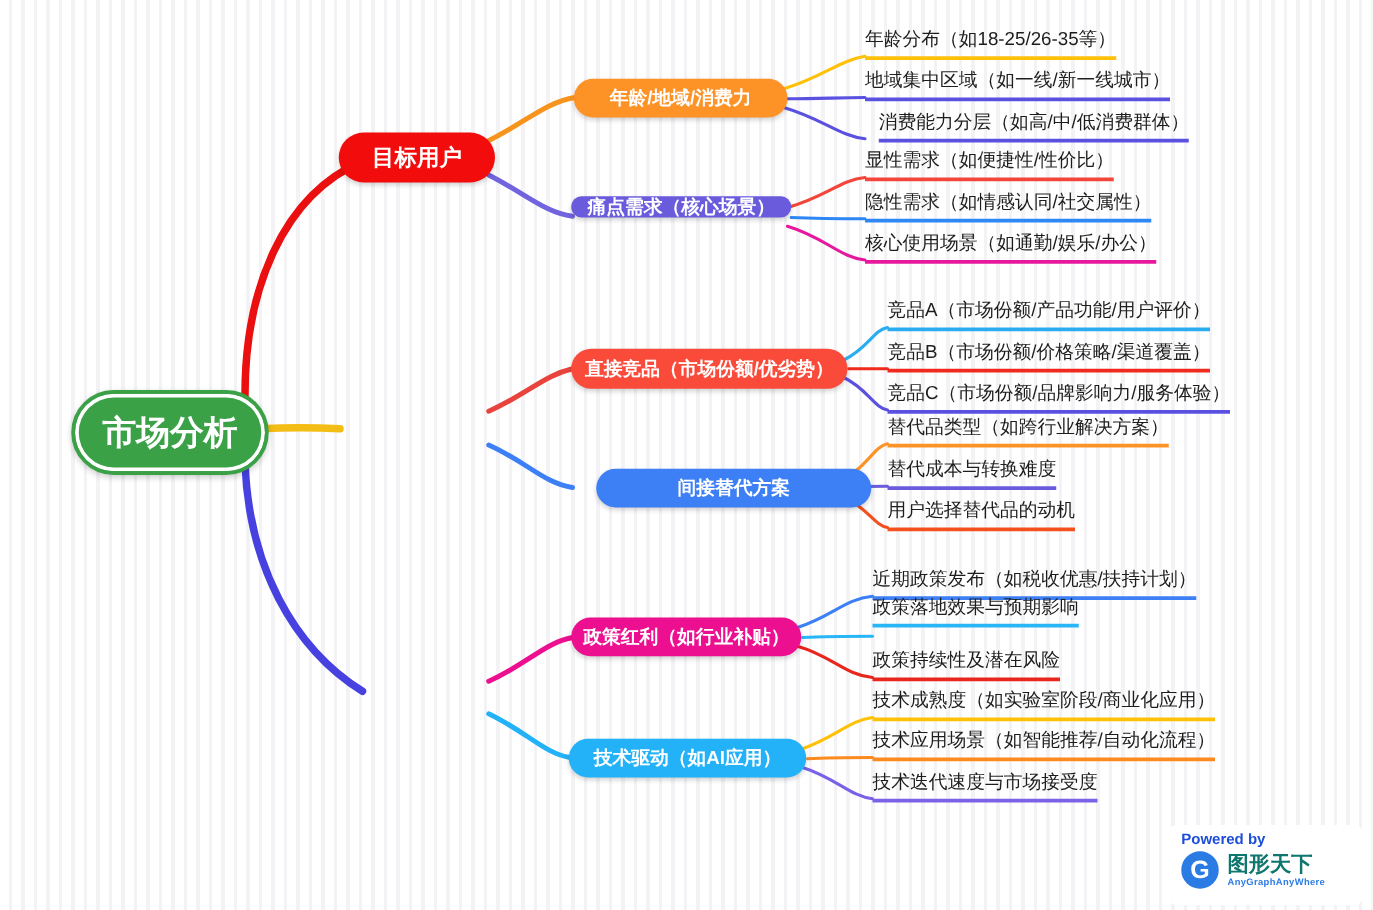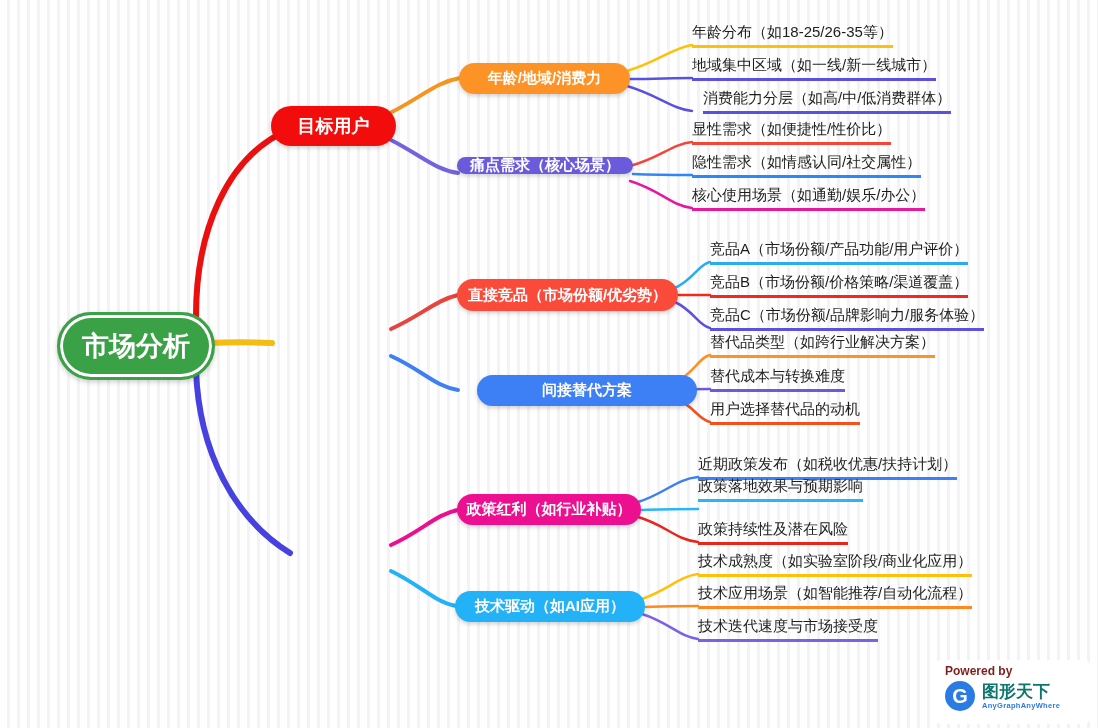--- a/index.html
+++ b/index.html
@@ -47,21 +47,21 @@
   .watermark{
     position:absolute;z-index:3;
     right:8px;bottom:4px;
     width:155px;height:64px;
     background:#ffffff;
     border-radius:6px;
     padding:4px 6px 2px 10px;
     box-sizing:border-box;
   }
   .powered{
-    color:#7f1d1d;font-size:12px;font-weight:bold;
+    color:#1d4ed8;font-size:12px;font-weight:bold;
     margin-bottom:3px;
   }
   .brandrow{display:flex;align-items:center;gap:7px;}
   .glogo{
     width:30px;height:30px;border-radius:50%;
     background:#2b7be4;
     color:#ffffff;font-weight:bold;font-size:20px;
     display:flex;align-items:center;justify-content:center;
   }
   .brand{color:#0f766e;font-size:17px;font-weight:bold;line-height:18px;}

